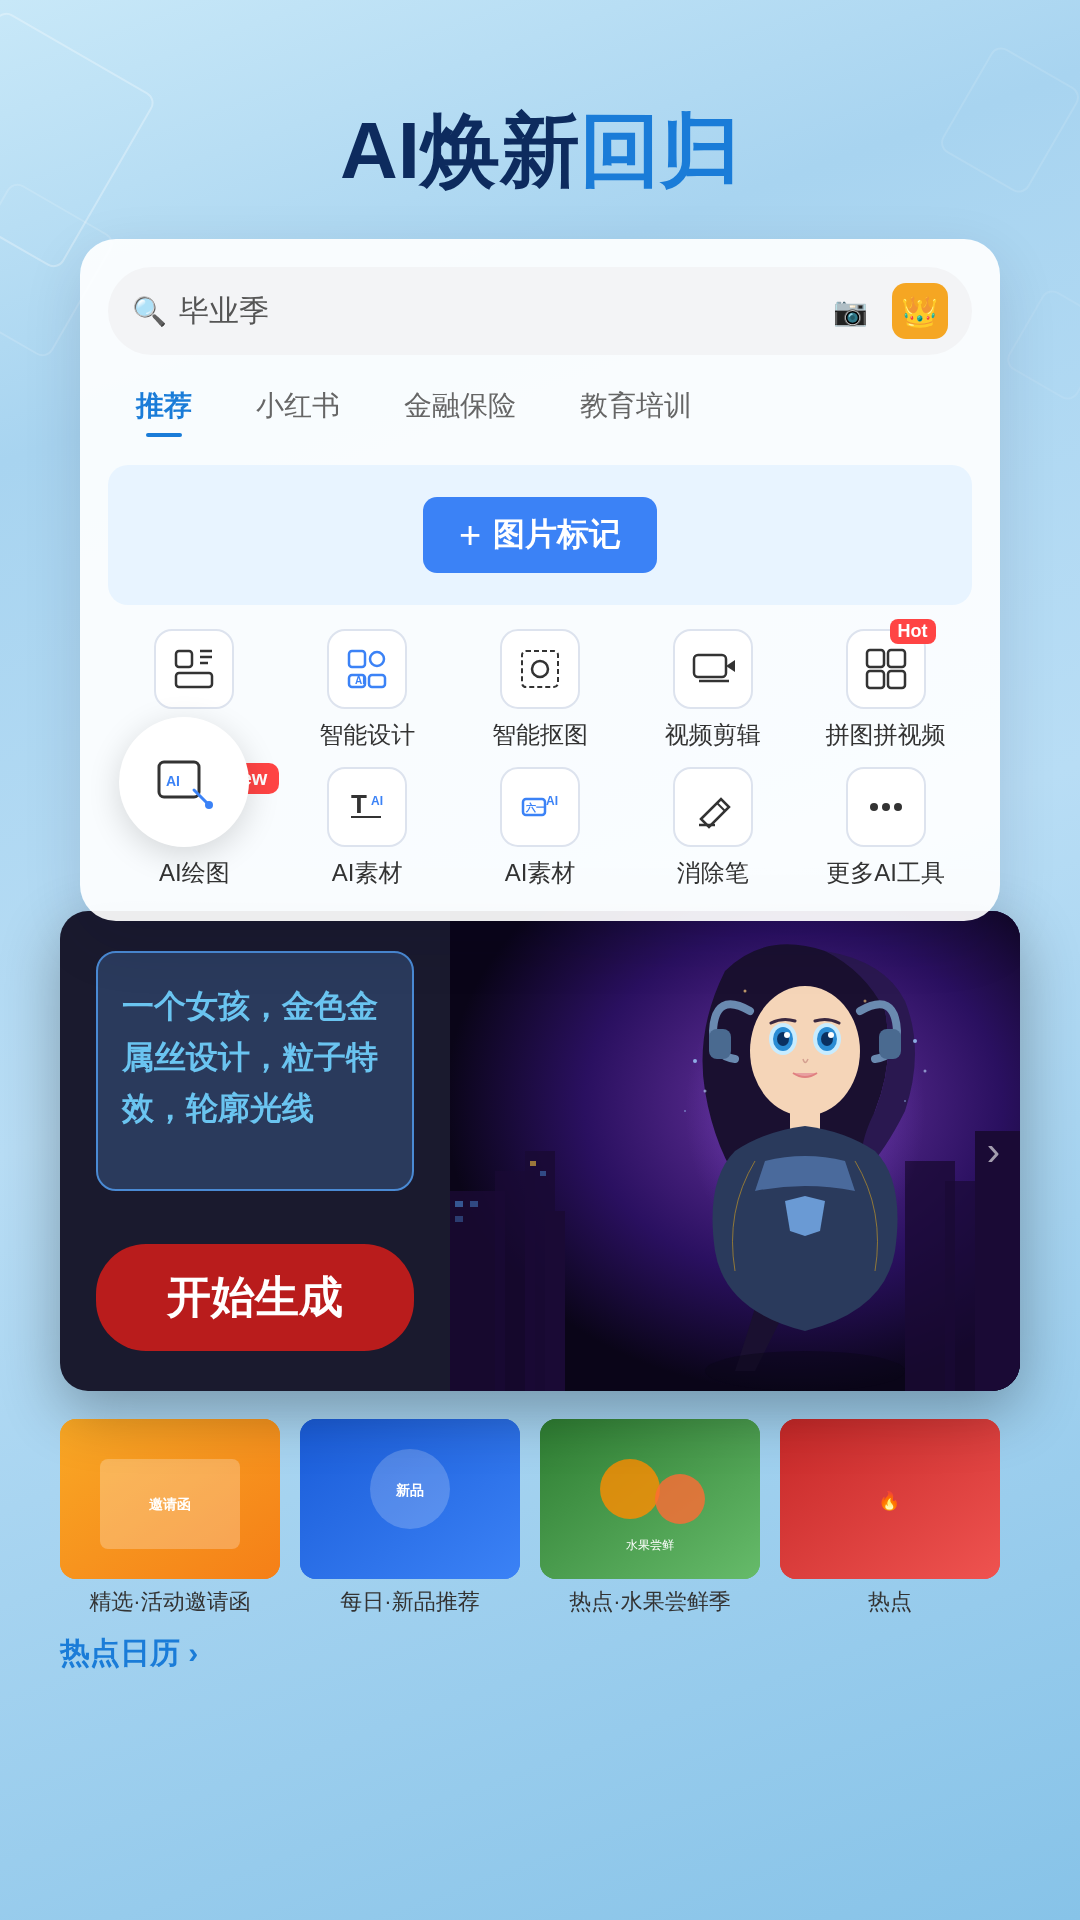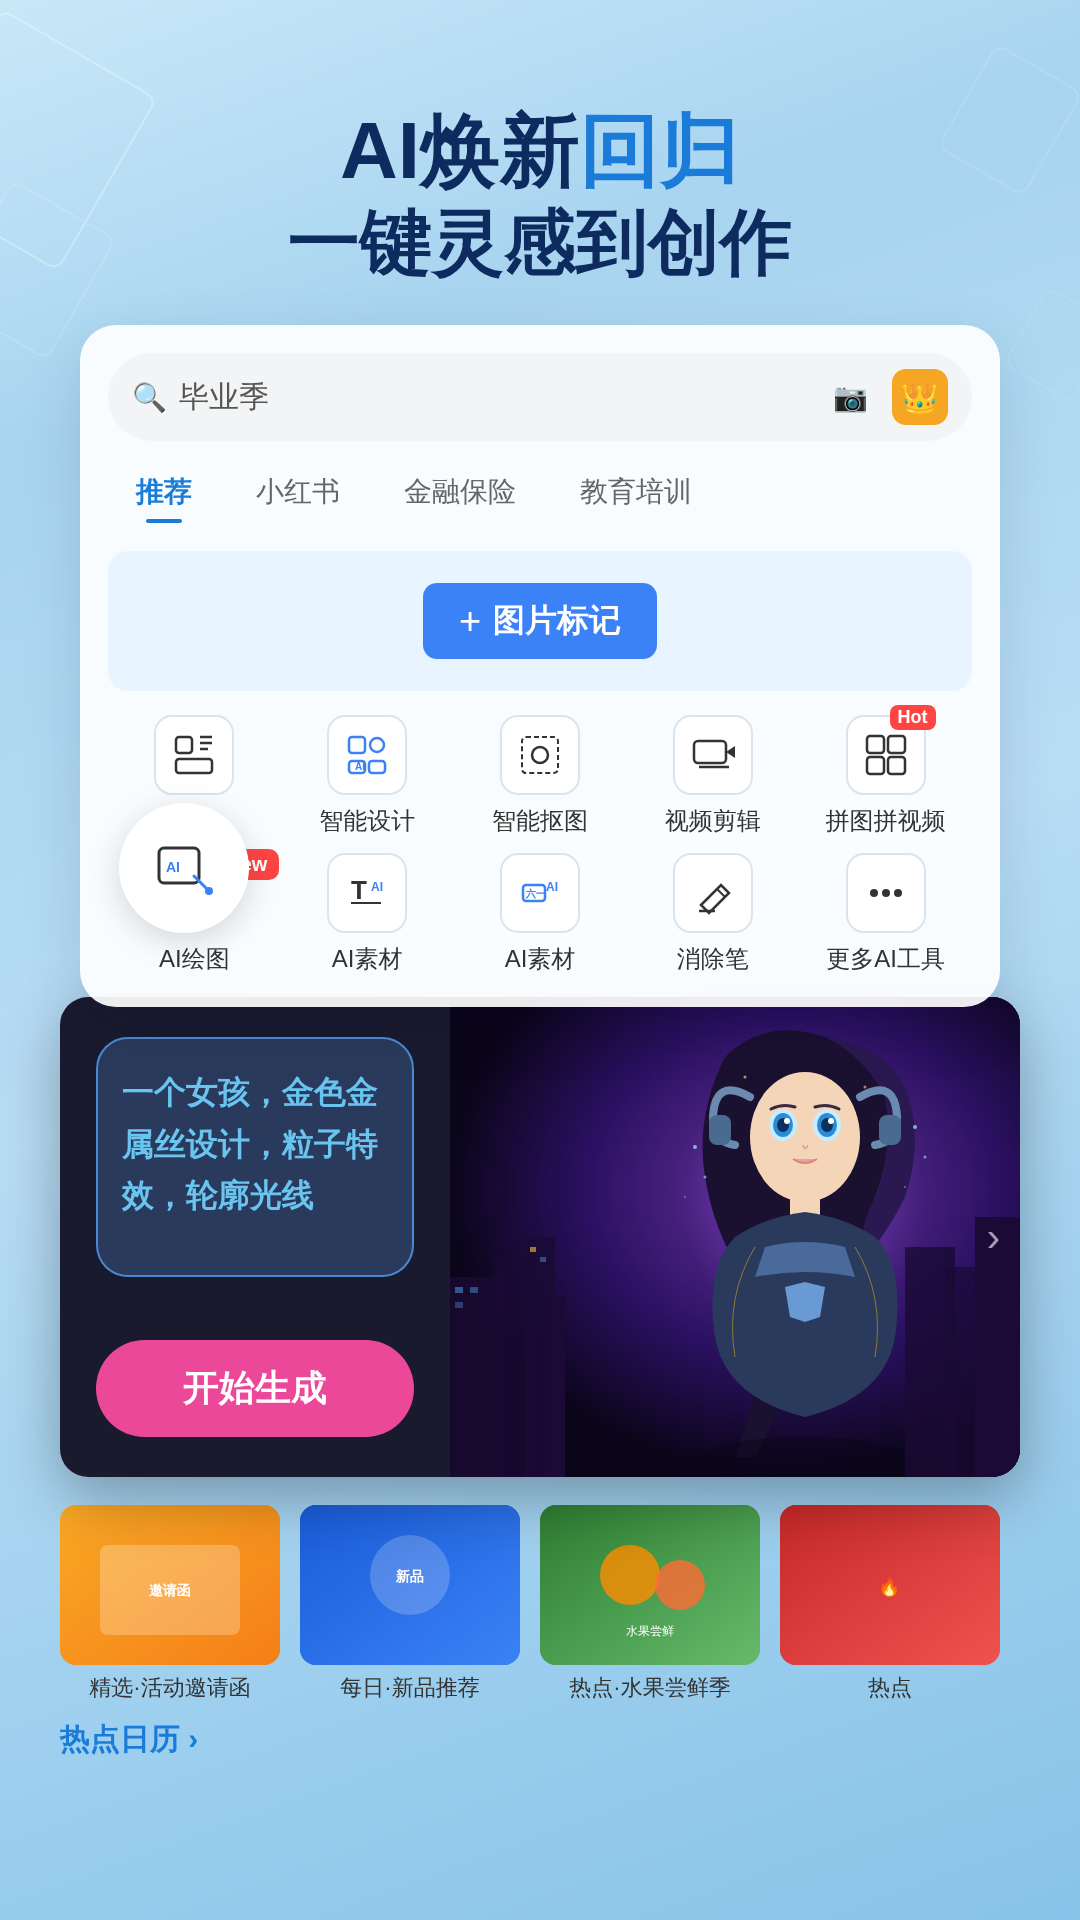--- a/index.html
+++ b/index.html
@@ -242,37 +242,37 @@
       padding: 40px 36px;
       display: flex;
       flex-direction: column;
       justify-content: space-between;
       flex-shrink: 0;
     }
 
     .ai-gen-prompt-box {
       background: #2a3a5c;
       border: 2px solid #4a8ad4;
-      border-radius: 32px;
+      border-radius: 20px;
       padding: 28px 24px;
       min-height: 240px;
     }
     .ai-gen-prompt-text {
       font-size: 32px;
       color: #6ac4f0;
       line-height: 1.6;
       font-weight: 600;
     }
 
     .ai-gen-start-btn {
-      background: #ec4899;
+      background: #b91c1c;
       color: white;
       border-radius: 50px;
       padding: 24px;
-      font-size: 36px;
+      font-size: 44px;
       font-weight: 700;
       text-align: center;
       cursor: pointer;
     }
 
     .ai-gen-right {
       flex: 1;
       position: relative;
       overflow: hidden;
     }
@@ -337,21 +337,20 @@
   <div class="hex hex3"></div>
   <div class="hex hex4"></div>
 </div>
 
 <div class="page-content">
 
   <div class="hero-title">
     <span class="line1">
       <span>AI焕新</span><span class="highlight">回归</span>
     </span>
-    <span class="line2">一键灵感到创作</span>
   </div>
 
   <div class="overlap-section">
 
     <div class="app-card-wrapper">
       <div class="app-card">
 
         <div class="search-bar">
           <span class="search-icon">🔍</span>
           <span class="search-text">毕业季</span>

